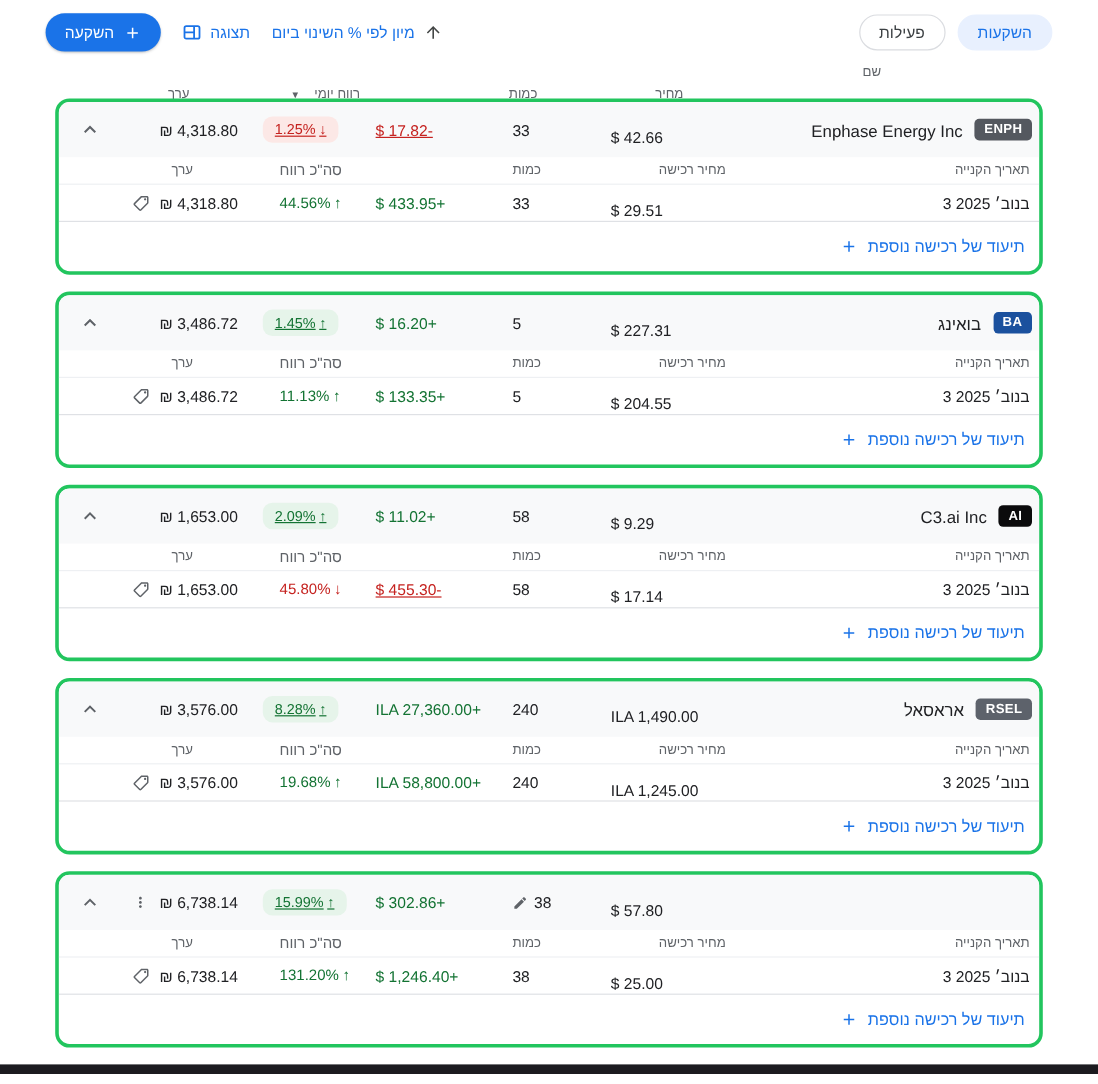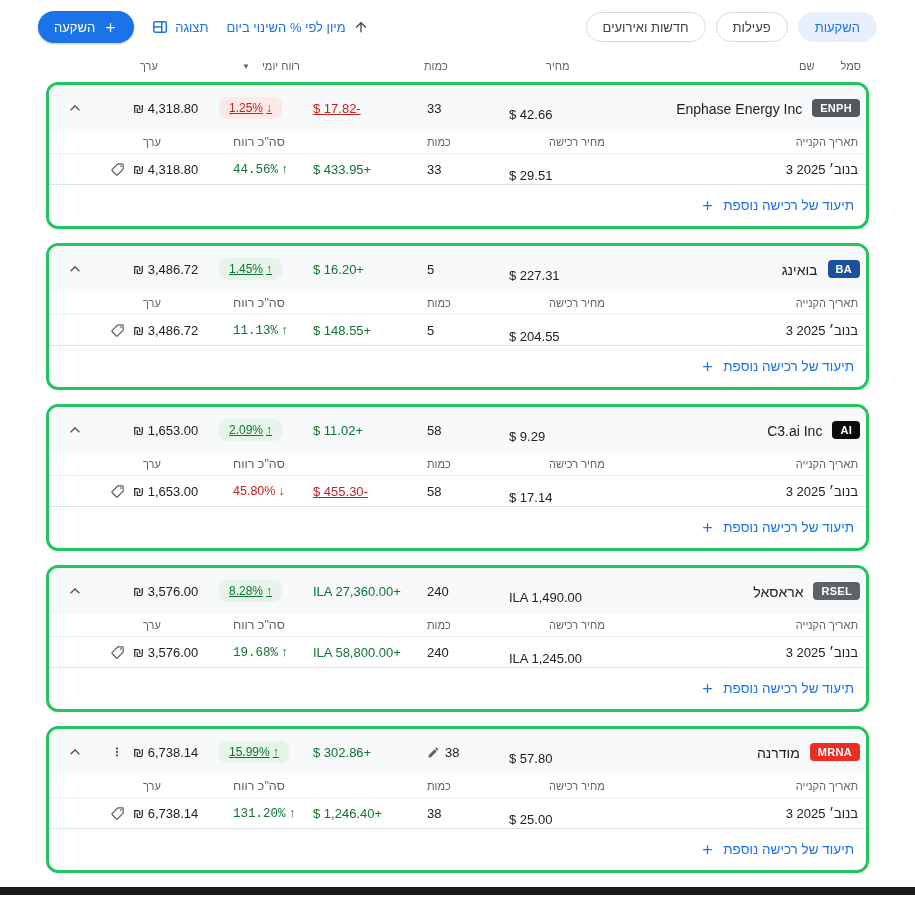--- a/index.html
+++ b/index.html
@@ -20,37 +20,37 @@
     box-shadow:0 1px 2px rgba(60,64,67,.3);}
   
   .grid{display:grid;grid-template-columns:52px 112px 92px 110px 68px 112px 1fr;align-items:center;direction:ltr;}
   .colheads{height:24px;margin:0 10px 4px;font-size:11px;color:#5f6368;}
   .hcell{white-space:nowrap;}
   .h-value{padding-left:42px;}
   .h-profit{display:flex;justify-content:flex-end;align-items:center;gap:12px;padding-right:2px;}
   .tri{font-size:8px;color:#5f6368;}
   .h-qty{padding-left:12px;}
   .h-price{padding-left:66px;}
-  .h-name{display:flex;justify-content:flex-end;align-items:center;gap:26px;padding-right:8px;}
+  .h-name{display:flex;justify-content:flex-end;align-items:center;gap:26px;padding-right:8px;flex-direction:column;}
   
   .card{border:3px solid #22c55e;border-radius:12px;margin:0 10px 14px;background:#fff;overflow:hidden;}
   .row-main{height:46px;background:#f8f9fa;}
   .row-subhead{height:22px;font-size:11px;color:#5f6368;border-bottom:1px solid #eef0f3;}
   .row-subval{height:30px;border-bottom:1px solid #dfe1e5;font-size:13px;}
   .cell{white-space:nowrap;}
   .c-ctrl{display:flex;justify-content:center;align-items:center;}
   .c-value{display:flex;align-items:center;gap:6px;padding-left:6px;font-size:13px;font-weight:500;}
   .row-subval .c-value{font-weight:400;}
   .slot{width:20px;height:20px;display:flex;align-items:center;justify-content:center;flex:0 0 auto;}
   .c-badge{padding-left:20px;font-size:12.5px;}
   .pct-badge{display:inline-flex;align-items:center;gap:3px;margin-left:-14px;padding:4px 10px;border-radius:8px;font-size:12px;font-weight:500;text-decoration:underline;}
   .pct-badge.up{background:#e6f4ea;color:#137333;}
   .pct-badge.down{background:#fce8e6;color:#c5221f;}
   .pct-plain{display:inline-flex;align-items:center;gap:3px;font-weight:500;}
-  .pct-plain.up{color:#137333;font-family:Liberation Mono, monospace;}
+  .pct-plain.up{color:#137333;}
   .pct-plain.down{color:#c5221f;}
   .c-profit{padding-left:8px;font-size:13px;font-weight:500;}
   .c-profit.up{color:#137333;}
   .c-profit.down{color:#c5221f;text-decoration:underline;}
   .c-qty{display:flex;align-items:center;gap:5px;padding-left:12px;font-size:13px;}
   .c-price{padding-left:26px;font-size:13px;margin-top:12px;}
   .c-name{display:flex;justify-content:flex-end;align-items:flex-end;gap:10px;padding-right:6px;}
   .stock-name{font-size:14px;color:#202124;}
   .sym-badge{color:#fff;font-size:11px;font-weight:700;letter-spacing:.3px;padding:3px 8px;border-radius:4px;}
   .c-date{display:flex;justify-content:flex-end;padding-right:8px;font-size:13px;}
@@ -69,23 +69,20 @@
 
 <div class="page">
 
   <header class="topbar">
     <div class="tabs">
       <button class="tab active">
           <span>השקעות</span>
         </button>
       <button class="tab">
           <span>פעילות</span>
-        </button>
-      <button class="tab">
-          <span>חדשות ואירועים</span>
         </button>
     </div>
     <div class="toolbar">
       <button class="txtbtn">
         <span class="ico">
           <svg width="16" height="16" viewBox="0 0 24 24" fill="#444746">
               <path d="M4 12l1.41 1.41L11 7.83V20h2V7.83l5.58 5.58L20 12l-8-8-8 8z"></path>
             </svg>
         </span>
         <span>מיון לפי % השינוי ביום</span>
@@ -252,21 +249,21 @@
           </span>
             </span>
           <span>₪ 3,486.72</span>
         </div>
         <div class="cell c-badge">
           <span class="pct-plain up">
             <span>11.13%</span>
             <span>↑</span>
           </span>
         </div>
-        <div class="cell c-profit up">$ 148.55+</div>
+        <div class="cell c-profit up">$ 133.35+</div>
         <div class="cell c-qty">5</div>
         <div class="cell c-price">$ 204.55</div>
         <div class="cell c-date">3 בנוב׳ 2025</div>
       </div>
       <div class="linkrow">
         <button class="addlink">
           <span>תיעוד של רכישה נוספת</span>
           <span class="ico">
             <svg width="15" height="15" viewBox="0 0 24 24" fill="#1a73e8">
                 <path d="M19 13h-6v6h-2v-6H5v-2h6V5h2v6h6v2z"></path>
@@ -452,24 +449,20 @@
         <div class="cell c-profit up">$ 302.86+</div>
         <div class="cell c-qty">
           <span class="ico">
             <svg width="13" height="13" viewBox="0 0 24 24" fill="#5f6368">
                 <path d="M3 17.25V21h3.75L17.81 9.94l-3.75-3.75L3 17.25zM20.71 7.04c.39-.39.39-1.02 0-1.41l-2.34-2.34c-.39-.39-1.02-.39-1.41 0l-1.83 1.83 3.75 3.75 1.83-1.83z"></path>
               </svg>
           </span>
           <span>38</span>
         </div>
         <div class="cell c-price">$ 57.80</div>
-        <div class="cell c-name">
-          <span class="stock-name">מודרנה</span>
-          <span class="sym-badge" style="background: rgb(236, 45, 37);">MRNA</span>
-        </div>
       </div>
       <div class="grid row-subhead">
         <div class="cell"></div>
         <div class="cell h-value">ערך</div>
         <div class="cell c-badge">סה"כ רווח</div>
         <div class="cell"></div>
         <div class="cell h-qty">כמות</div>
         <div class="cell h-price">מחיר רכישה</div>
         <div class="cell c-date">תאריך הקנייה</div>
       </div>

